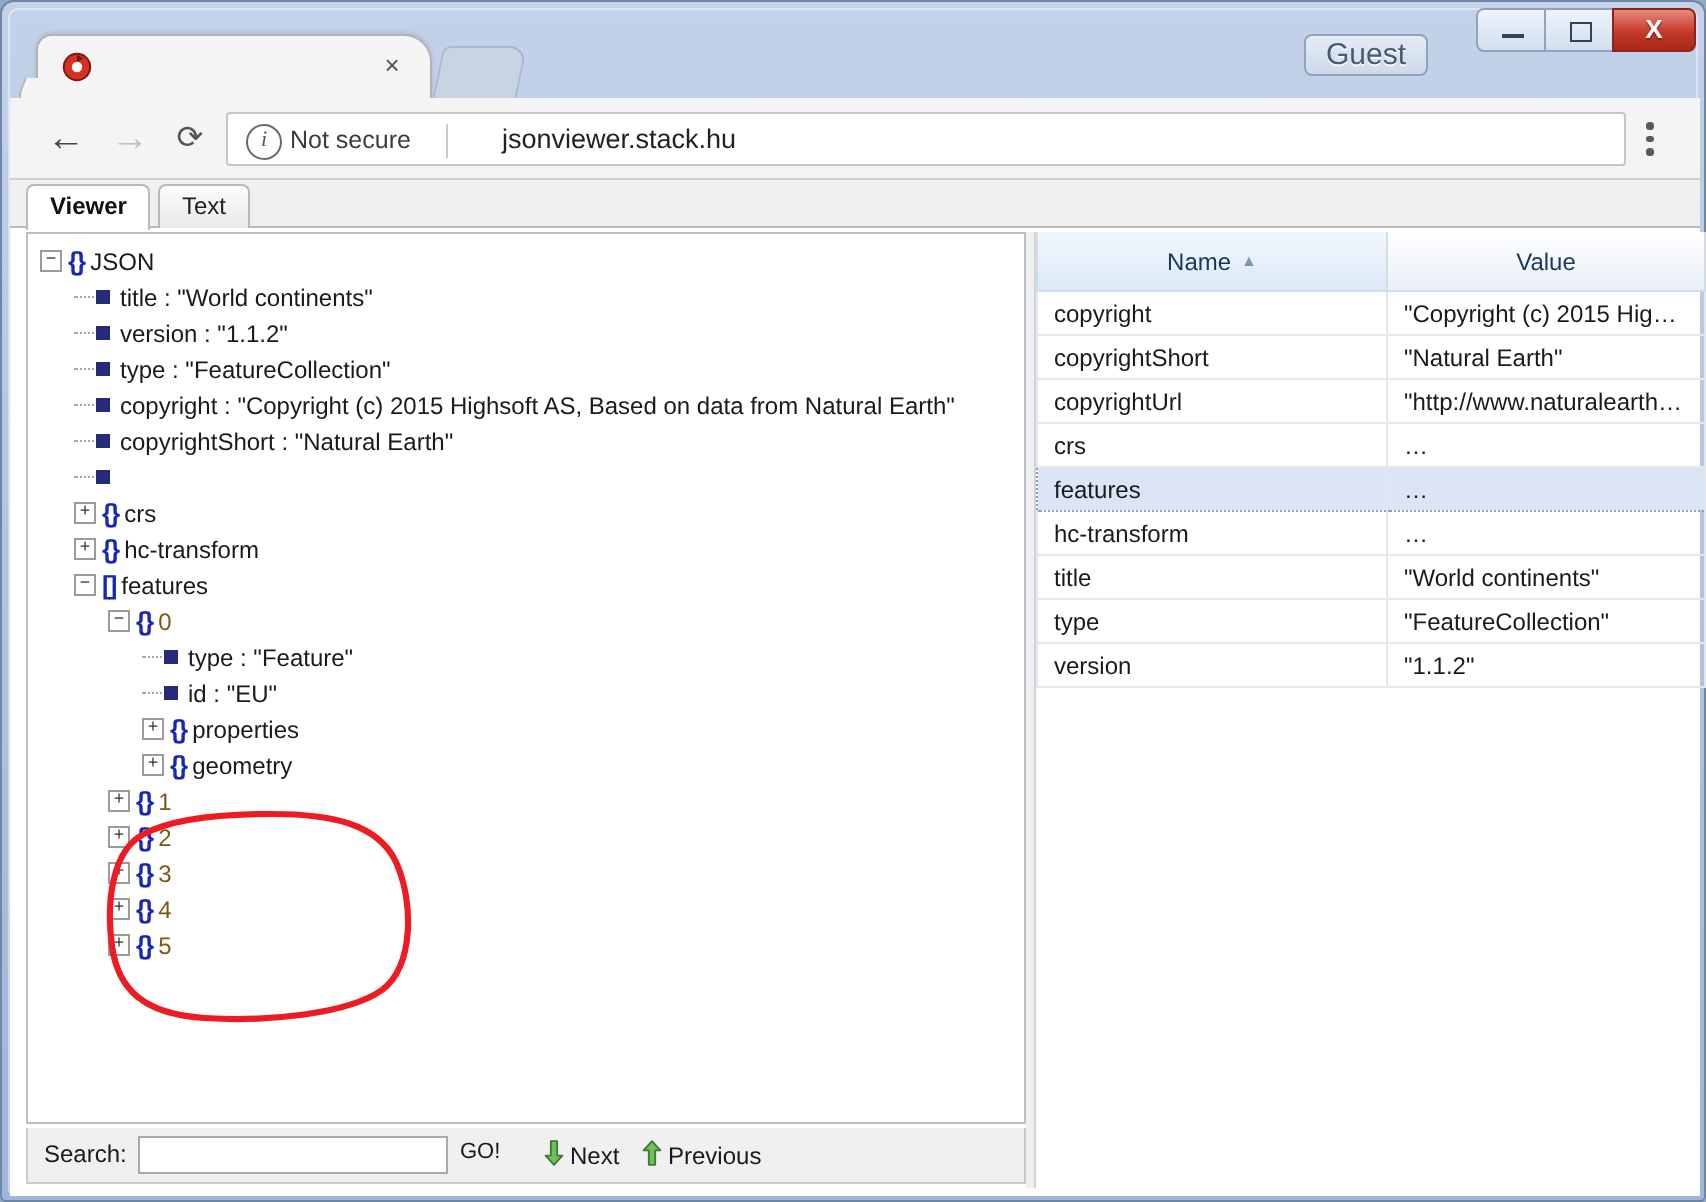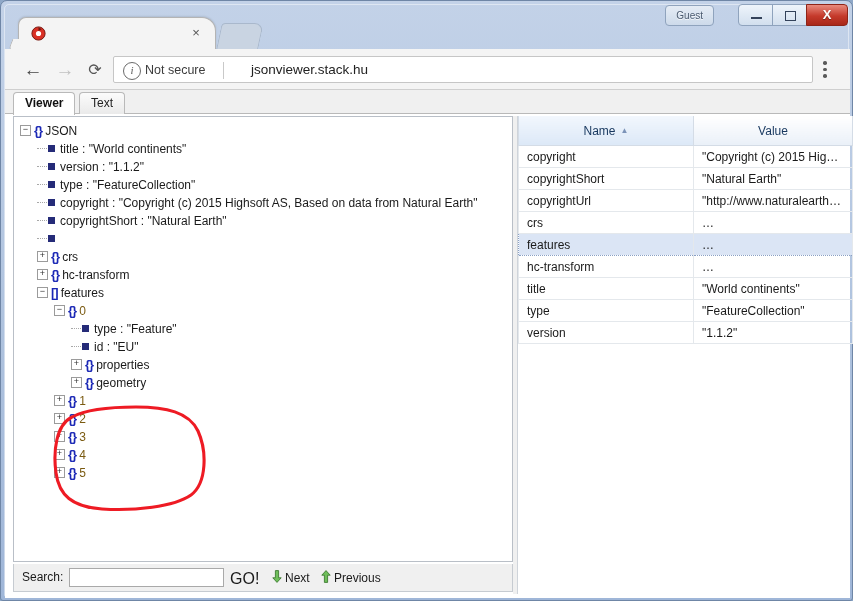--- a/index.html
+++ b/index.html
@@ -51,24 +51,24 @@
     color:#555;font-size:13px;line-height:14px;text-align:center;cursor:default;
   }
   .tab-ghost{
     position:absolute;left:218px;top:22px;width:40px;height:25px;
     background:#c9d4e2;border:1px solid #a9b8cc;border-bottom:none;
     border-radius:4px 9px 0 0;
     transform:skewX(-12deg);
   }
   
   .guest-btn{
-    position:absolute;right:140px;top:4px;height:19px;padding:0 10px;
+    position:absolute;right:140px;top:16px;height:19px;padding:0 10px;
     background:linear-gradient(to bottom,#e5ecf5,#cddaea);
     border:1px solid #8fa3bd;border-radius:4px;
-    font-size:10px;color:#4a5a70;line-height:19px;
+    font-size:15px;color:#4a5a70;line-height:19px;
     text-shadow:0 1px 0 rgba(255,255,255,.8);
     margin-left:34px;
   }
   .wbtn-group{position:absolute;right:6px;top:3px;height:22px;}
   .wbtn{
     float:left;width:33px;height:20px;margin-left:-1px;
     border:1px solid #8fa3bd;
     background:linear-gradient(to bottom,#eef4fb,#d2dfee);
     position:relative;
   }
@@ -193,21 +193,21 @@
     background:#f0f0f0;border:1px solid #c6cbd1;border-top:none;
     box-sizing:border-box;
   }
   .search-label{position:absolute;left:8px;top:6px;font-size:12px;color:#1a1a1a;text-align:center;}
   .search-input{
     position:absolute;left:55px;top:4px;width:155px;height:19px;
     border:1px solid #a9a9a9;background:#fff;box-sizing:border-box;
     font-size:12px;padding:0 3px;font-family:"Liberation Sans", sans-serif;
     color:#111;
   }
-  .go-btn{position:absolute;left:216px;top:6px;font-size:16px;color:#1a1a1a;}
+  .go-btn{position:absolute;left:216px;top:6px;font-size:11px;color:#1a1a1a;}
   .nav-next{position:absolute;left:258px;top:6px;font-size:12px;color:#1a1a1a;}
   .nav-prev{position:absolute;left:307px;top:6px;font-size:12px;color:#1a1a1a;}
   .arrow-ico{display:inline-block;width:10px;vertical-align:-1px;margin-right:3px;}
   
   table.grid{border-collapse:collapse;width:329px;table-layout:fixed;}
   table.grid th{
     background:linear-gradient(to bottom,#ffffff,#eaf0f8);
     border:1px solid #d4dce6;border-top:none;
     font-size:12px;font-weight:normal;color:#17375e;
     text-align:center;padding:4px 8px;height:21px;

